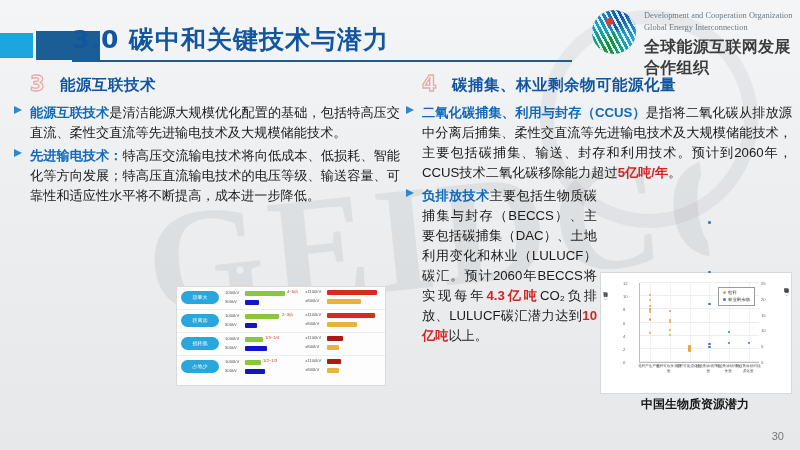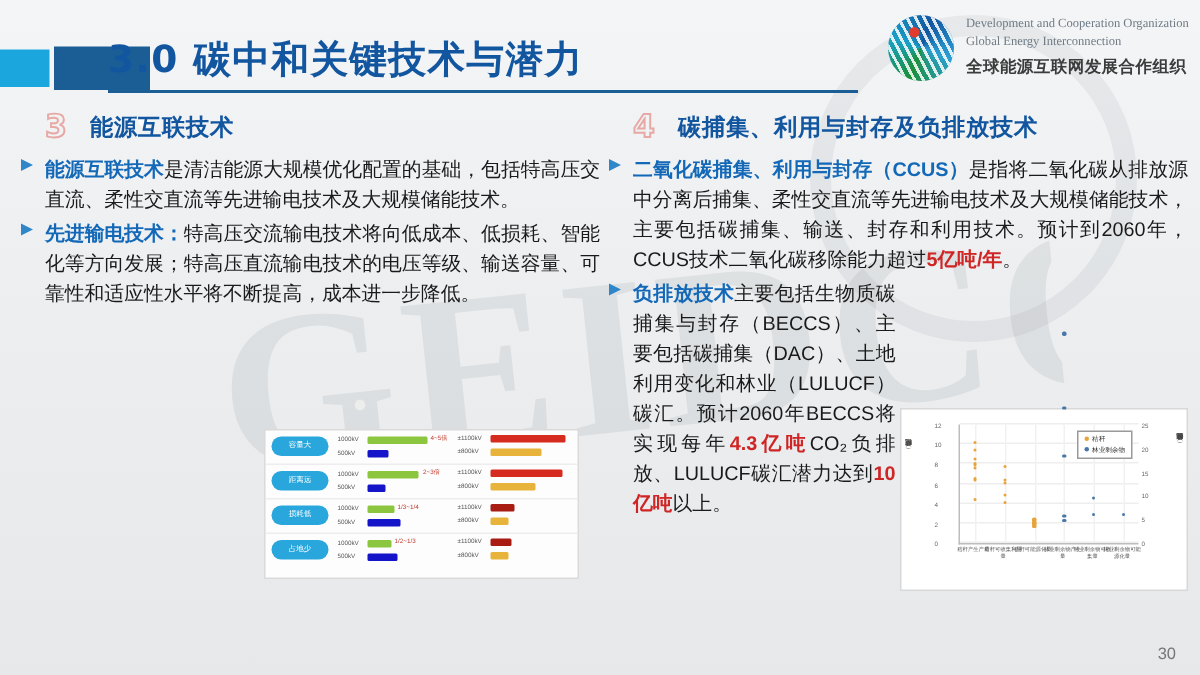--- a/index.html
+++ b/index.html
@@ -49,21 +49,21 @@
   .logo-wrap{position:absolute;left:592px;top:8px;width:205px;height:52px;}
   .logo-globe{position:absolute;left:0;top:2px;width:44px;height:44px;border-radius:50%;
     background:conic-gradient(from 200deg,#1b8f3a,#1aa0c9,#1256a0,#2c9fd4,#1b8f3a);
     overflow:hidden;}
   .logo-globe:before{content:"";position:absolute;inset:0;
     background:repeating-linear-gradient(62deg, rgba(255,255,255,.85) 0 2px, rgba(255,255,255,0) 2px 5px);}
   .logo-globe:after{content:"";position:absolute;left:14px;top:8px;width:7px;height:7px;background:#e23b2e;border-radius:50%;}
   .logo-en{position:absolute;left:52px;top:2px;width:152px;
     font-family:"Liberation Serif","DejaVu Serif",serif;
     font-size:8.4px;line-height:11.5px;color:#6f7b85;}
-  .logo-cn{position:absolute;left:52px;top:29px;font-size:11px;font-weight:bold;color:#3c3c3c;letter-spacing:.3px;}
+  .logo-cn{position:absolute;left:52px;top:29px;font-size:16px;font-weight:bold;color:#3c3c3c;letter-spacing:.3px;}
 
   
   .col{position:absolute;top:74px;width:392px;}
   .col-left{left:8px;}
   .col-right{left:400px;}
 
   .sec-head{position:relative;height:26px;}
   .sec-num{
     position:absolute;left:22px;top:-2px;
     font-size:21px;font-weight:bold;
@@ -212,21 +212,21 @@
       <span class="uhv-bar" style="left:150px;top:3px;width:14px;background:#a81c13;"></span>
       <span class="uhv-kv" style="left:128px;top:11px;">±800kV</span>
       <span class="uhv-bar" style="left:150px;top:12px;width:12px;background:#e8b33a;"></span>
     </div>
   </div>
 
   <div class="col col-right">
 
     <div class="sec-head">
       <span class="sec-num">4</span>
-      <span class="sec-title">碳捕集、利用与封存及负排放技术</span>
+      <span class="sec-title">碳捕集、林业剩余物可能源化量</span>
     </div>
 
     <div class="bullet">
       <span class="arrow"></span>
       <p class="ptext just"><span class="em-blue">二氧化碳捕集、利用与封存（CCUS）</span><span>是指将二氧化碳从排放源中分离后捕集、柔性交直流等先进输电技术及大规模储能技术，主要包括碳捕集、输送、封存和利用技术。预计到2060年，CCUS技术二氧化碳移除能力超过</span><span class="em-red">5亿吨/年</span><span>。</span></p>
     </div>
 
     <div class="bullet">
       <span class="arrow"></span>
       <p class="ptext just narrow"><span class="em-blue">负排放技术</span><span>主要包括生物质碳捕集与封存（BECCS）、主要包括碳捕集（DAC）、土地利用变化和林业（LULUCF）碳汇。预计2060年BECCS将实现每年</span><span class="em-red">4.3亿吨</span><span>CO₂负排放、LULUCF碳汇潜力达到</span><span class="em-red">10亿吨</span><span>以上。</span></p>
@@ -299,15 +299,16 @@
         <div class="bio-xtick" style="left: 74.5833px; top: 91px;">秸秆可能源化量</div>
         <div class="bio-xtick" style="left: 94.4167px; top: 91px;">林业剩余物产生量</div>
         <div class="bio-xtick" style="left: 114.25px; top: 91px;">林业剩余物可收集量</div>
         <div class="bio-xtick" style="left: 134.083px; top: 91px;">林业剩余物可能源化量</div>
       </div>
     <div class="bio-legend" id="bioLegend">
         <div><i style="background:#e8a33d"></i><span>秸秆</span></div>
         <div><i style="background:#4a77a8"></i><span>林业剩余物</span></div>
       </div>
   </div>
+  <div class="fig-cap2">中国生物质资源潜力</div>
 
   <div class="pagenum">30</div>
 </div>
 
 </body></html>

